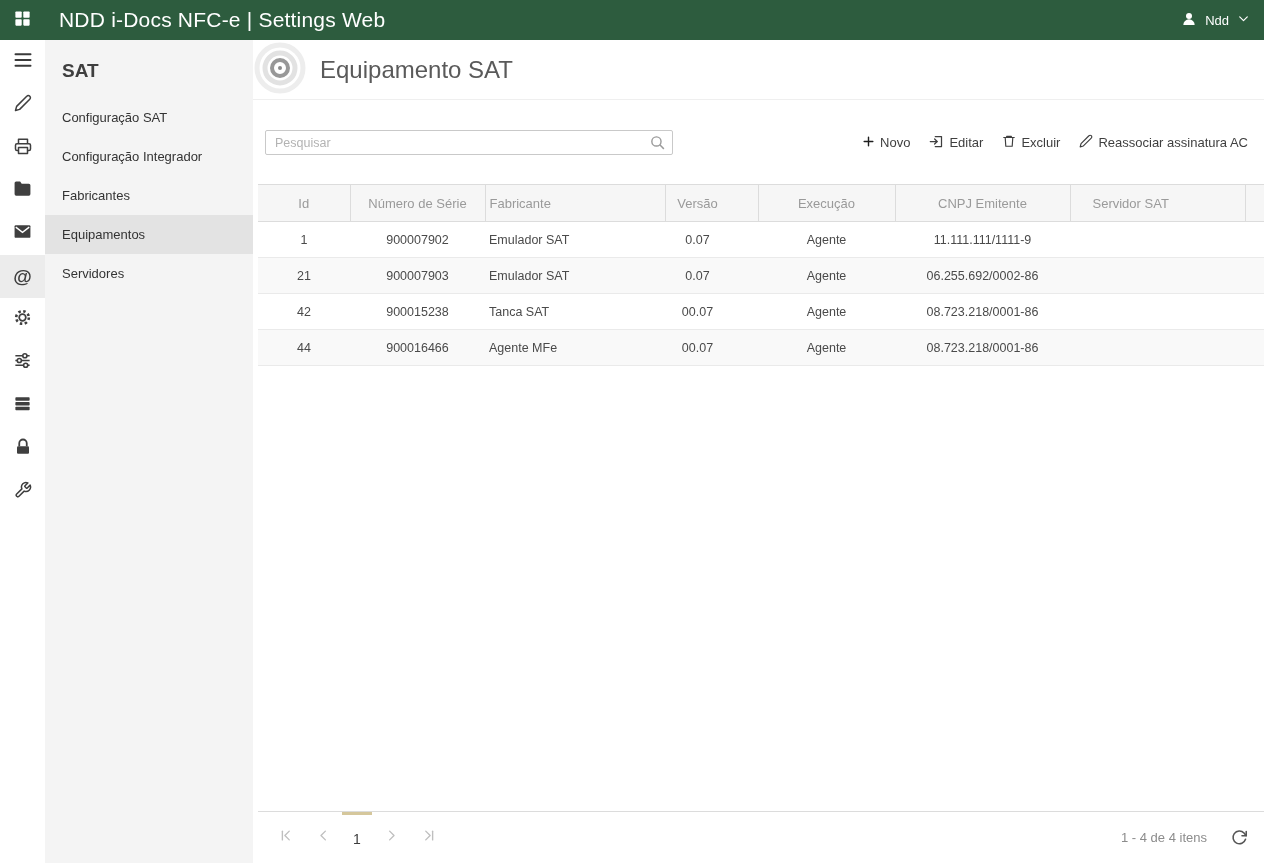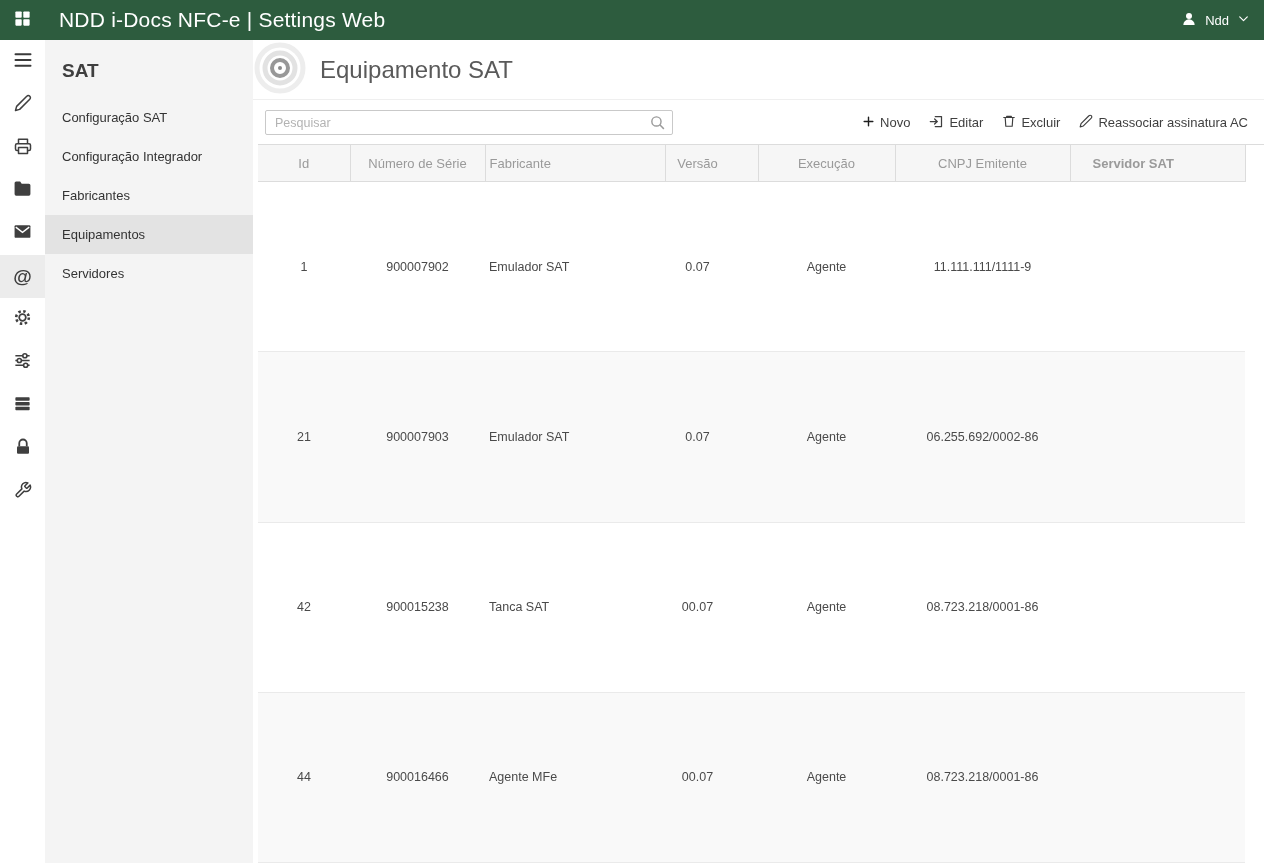--- a/index.html
+++ b/index.html
@@ -21,43 +21,43 @@
   .ib-item.selected { background:#ececec; }
   .at-glyph { font-size:19px; font-weight:700; color:#3d3d3d; }
 
   
   .sidebar { width:208px; background:#f4f4f4; }
   .sidebar h2 { font-size:19px; font-weight:700; color:#3f3f3f; padding:20px 0 16px 17px; }
   .side-item { height:39px; display:flex; align-items:center; padding-left:17px; font-size:13px; color:#333; cursor:pointer; }
   .side-item.selected { background:#e3e3e3; }
 
   
-  .main { flex:1; display:flex; flex-direction:column; background:#fff; min-width:0; }
+  .main { flex:1; display:flex; flex-direction:column; background:#fff; min-width:0;gap:20px; }
   .page-header { height:60px; display:flex; align-items:center; padding-left:1px; border-bottom:1px solid #efefef; }
   .page-title { font-size:24px; color:#5a5a5a; margin-left:14px; font-weight:400; }
 
   .toolbar { display:flex; align-items:center; padding:10px 16px 9px 12px; }
   .search-wrap { position:relative; width:408px; }
   .search-wrap input { width:100%; height:25px; border:1px solid #c9c9c9; border-radius:2px; padding:0 30px 0 9px; font-size:12.5px; color:#555; outline:none; font-family:inherit; background:#fff; }
   .search-wrap input::placeholder { color:#b3b3b3; }
   .search-icon { position:absolute; right:7px; top:4px; }
   .actions { margin-left:auto; display:flex; align-items:center; gap:19px; }
   .action { display:flex; align-items:center; gap:5px; font-size:13px; color:#3f3f3f; cursor:pointer; white-space:nowrap; }
 
   
-  .grid { flex:1; display:flex; flex-direction:row; margin-left:5px; min-height:0; }
+  .grid { flex:1; display:flex; flex-direction:column; margin-left:5px; min-height:0; }
   table { width:100%; border-collapse:collapse; table-layout:fixed; }
   thead th { height:37px; background:#f6f6f6; border-top:1px solid #dcdcdc; border-bottom:1px solid #dcdcdc; font-size:13px; font-weight:400; color:#9a9a9a; cursor:pointer; }
   thead th + th { border-left:1px solid #dcdcdc; }
   tbody td { height:36px; border-bottom:1px solid #eaeaea; font-size:12.5px; color:#4a4a4a; }
   tbody tr.alt { background:#f9f9f9; }
   .c-center { text-align:center; }
   .c-left { text-align:left; padding-left:4px; }
   .c-right { text-align:center; padding-right:28px; }
-  .c-serv { text-align:left; padding-left:22px;font-weight:bold; }
+  .c-serv { text-align:left; padding-left:22px; }
   .grid-spacer { flex:1; }
 
   
   .pager { height:52px; border-top:1px solid #dcdcdc; display:flex; align-items:center; padding:0 16px 0 8px; }
   .pg-btn { width:38px; height:52px; display:flex; align-items:center; justify-content:center; cursor:pointer; }
   .pg-num { width:30px; height:52px; display:flex; align-items:center; justify-content:center; border-top:3px solid #d5c79c; font-size:14px; color:#3c3c3c; cursor:pointer; }
   .pager-right { margin-left:auto; display:flex; align-items:center; gap:24px; }
   .pager-info { font-size:13px; color:#8c8c8c; }
   .refresh { cursor:pointer; display:flex; }
 </style>

